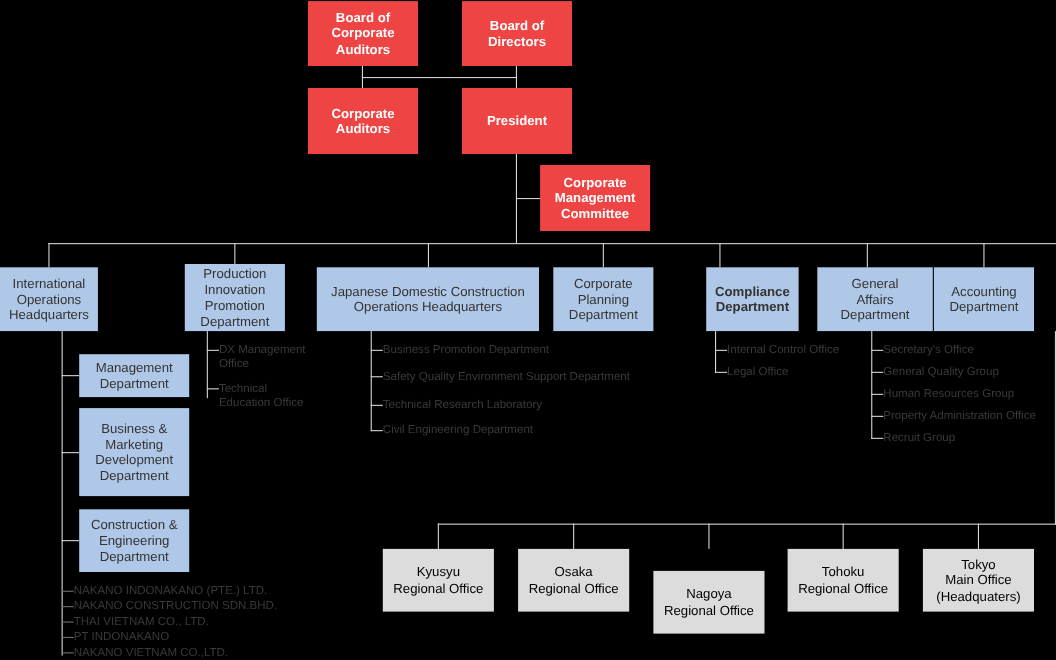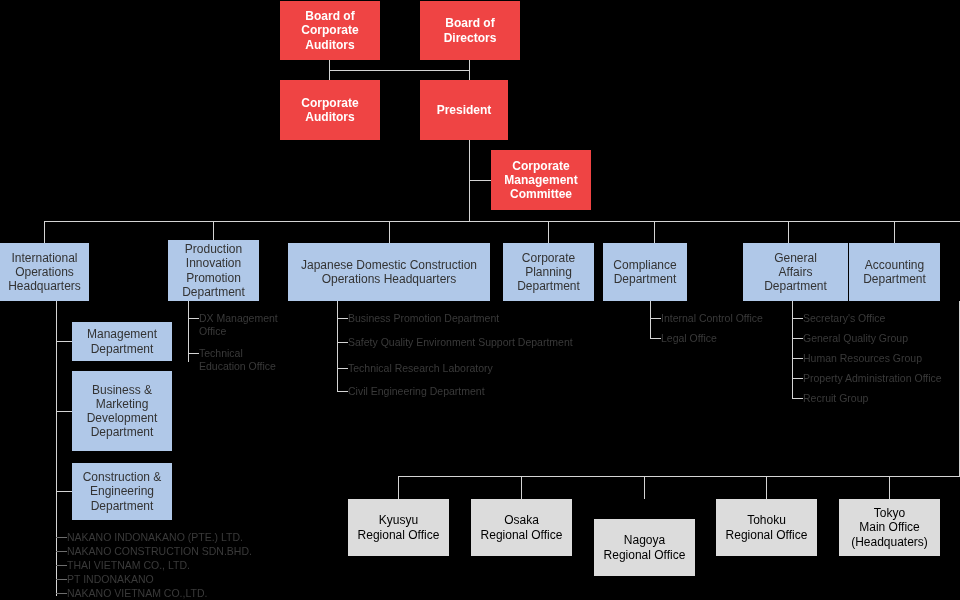--- a/index.html
+++ b/index.html
@@ -130,21 +130,21 @@
   <div class="node primary" style="left:280px; top:1px; width:100px; height:59px;">Board of
 Corporate
 Auditors</div>
 
   <div class="node primary" style="left:420px; top:1px; width:100px; height:59px;">Board of
 Directors</div>
 
   <div class="node primary" style="left:280px; top:80px; width:100px; height:60px;">Corporate
 Auditors</div>
 
-  <div class="node primary" style="left:420px; top:80px; width:88px; height:60px;">President</div>
+  <div class="node primary" style="left:420px; top:80px; width:100px; height:60px;">President</div>
 
   <div class="node primary" style="left:491px; top:150px; width:100px; height:60px;">Corporate
 Management
 Committee</div>
 
   <div class="node dept" style="left:0px; top:243px; width:89px; height:58px;">International
 Operations
 Headquarters</div>
 
   <div class="node dept" style="left:168px; top:240px; width:91px; height:61px;">Production
@@ -152,21 +152,21 @@
 Promotion
 Department</div>
 
   <div class="node dept" style="left:288px; top:243px; width:202px; height:58px;">Japanese Domestic Construction
 Operations Headquarters</div>
 
   <div class="node dept" style="left:503px; top:243px; width:91px; height:58px;">Corporate
 Planning
 Department</div>
 
-  <div class="node dept" style="left:603px; top:243px; width:84px; height:58px;">Compliance
+  <div class="node dept" style="left:642px; top:243px; width:84px; height:58px;font-weight:bold;">Compliance
 Department</div>
 
   <div class="node dept" style="left:743px; top:243px; width:105px; height:58px;">General
 Affairs
 Department</div>
 
   <div class="node dept" style="left:849px; top:243px; width:91px; height:58px;">Accounting
 Department</div>
 
   <div class="node dept" style="left:72px; top:322px; width:100px; height:39px;">Management

